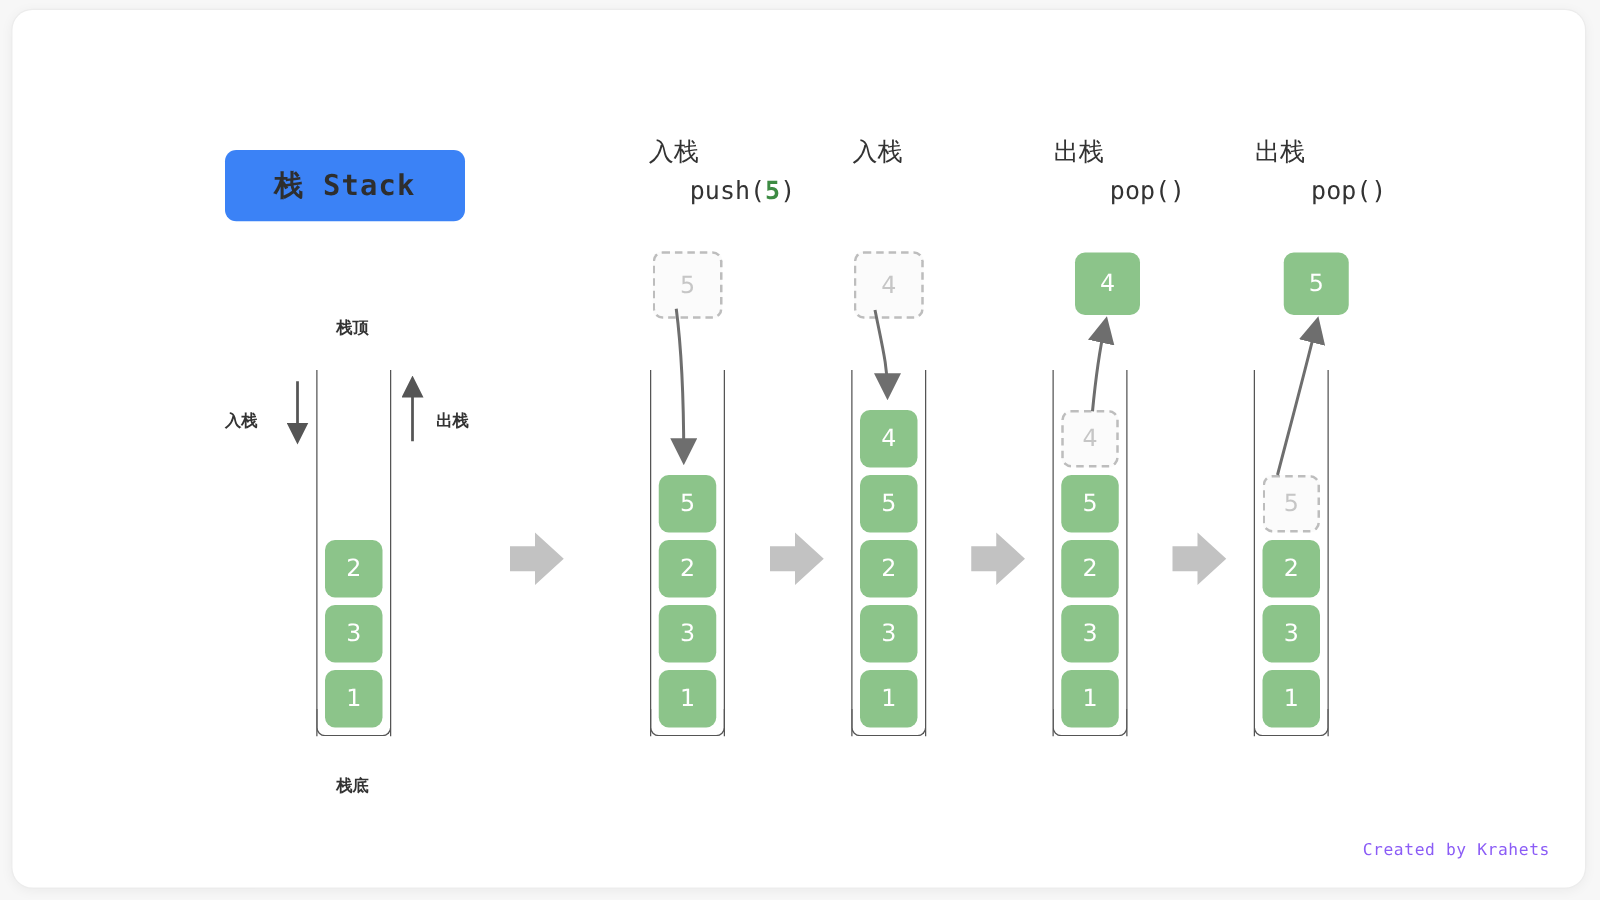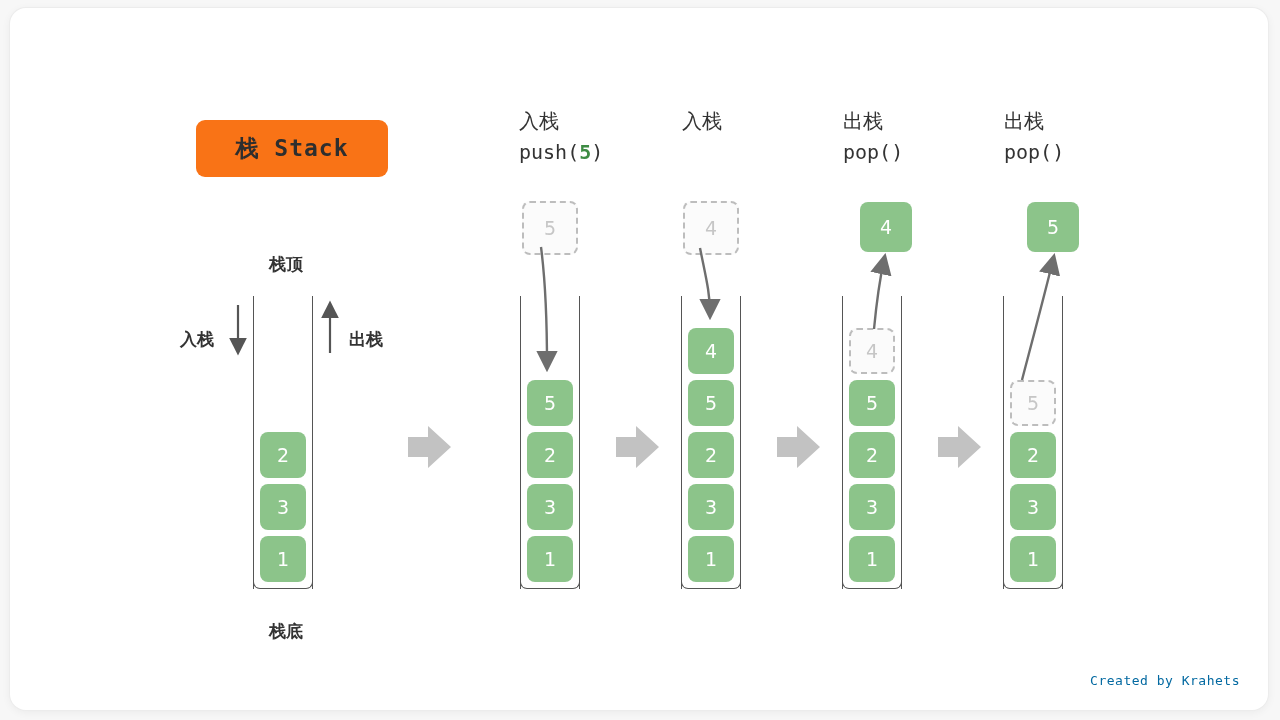--- a/index.html
+++ b/index.html
@@ -14,30 +14,30 @@
     background:#f7f7f7;
   }
   .card{
     position:absolute;left:10px;top:8px;width:1258px;height:702px;
     background:#ffffff;border-radius:16px;
     box-shadow:0 0 0 1px #ececec, 0 2px 10px rgba(0,0,0,0.06);
   }
 
   
   .title-chip{
-    position:absolute;left:186px;top:112px;width:192px;height:57px;
-    background:#f97316;border-radius:9px;
+    position:absolute;left:170px;top:112px;width:192px;height:57px;
+    background:#3b82f6;border-radius:9px;
     display:flex;align-items:center;justify-content:center;
     font-family:"DejaVu Sans Mono","Liberation Mono",monospace;
     font-size:23px;font-weight:bold;color:#2e2e2e;letter-spacing:1px;
   }
 
   
   .cn-label{
-    position:absolute;font-size:17px;font-weight:bold;color:#333333;
+    position:absolute;font-size:13px;font-weight:bold;color:#333333;
     font-family:"DejaVu Sans","Liberation Sans",sans-serif;
     white-space:nowrap;
   }
 
   
   .stack{position:absolute;}
   .stack .wall{
     position:absolute;top:0;width:1px;height:100%;background:#555555;
   }
   .stack .wall.left{left:0;}
@@ -65,31 +65,31 @@
   
   .op{
     position:absolute;width:150px;text-align:left;
     font-family:"DejaVu Sans Mono","Liberation Mono",monospace;
     font-size:20px;color:#333333;line-height:1.55;
   }
   .op .cn{
     font-family:"DejaVu Sans","Liberation Sans",sans-serif;
     font-size:20px;display:block;
   }
-  .op .code{display:block;letter-spacing:0px;}
+  .op .code{display:block;letter-spacing:0px;text-align:center;}
   .op .num{color:#3d8b43;font-weight:bold;}
 
   
   .overlay{position:absolute;left:0;top:0;width:1258px;height:702px;pointer-events:none;}
 
   
   .credit{
     position:absolute;right:28px;bottom:22px;
     font-family:"DejaVu Sans Mono","Liberation Mono",monospace;
-    font-size:13px;color:#0369a1;letter-spacing:0.5px;
+    font-size:13px;color:#8b5cf6;letter-spacing:0.5px;
   }
 </style>
 </head>
 <body>
 
 <div class="page">
 <div class="card">
 
   <div class="title-chip">栈 Stack</div>
 

